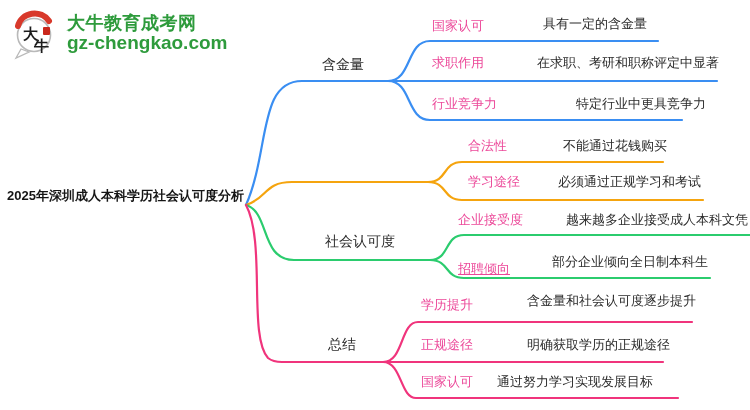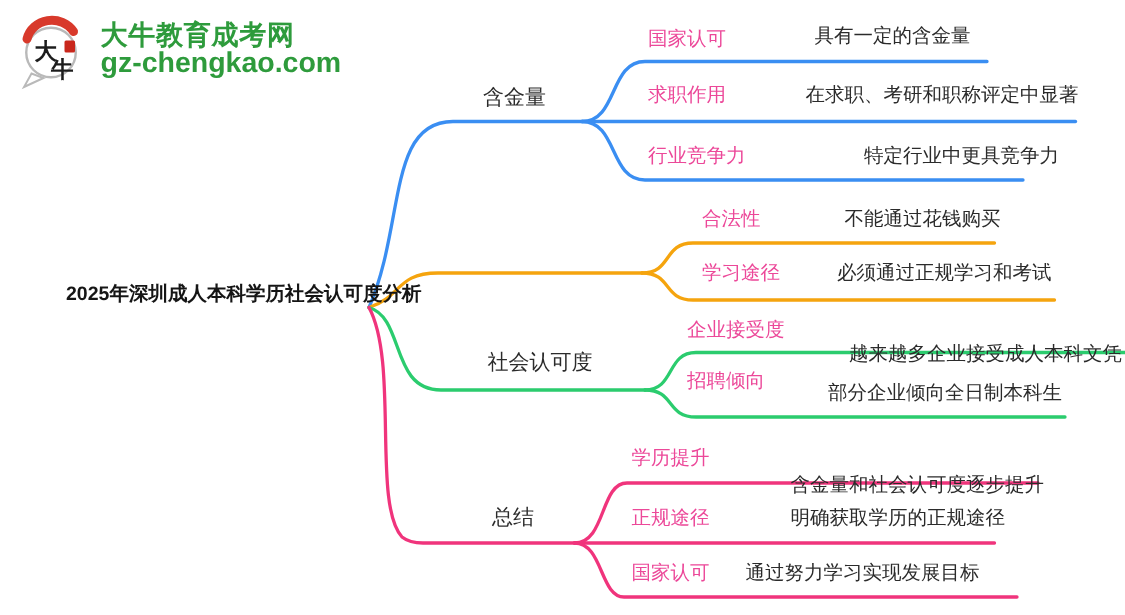--- a/index.html
+++ b/index.html
@@ -7,21 +7,20 @@
     position:relative;width:750px;height:410px;background:#ffffff;
     font-family:"Liberation Sans","DejaVu Sans",sans-serif;
     overflow:hidden;
   }
   #wires{position:absolute;left:0;top:0;width:750px;height:410px;}
   #wires path{fill:none;stroke-width:2.2;stroke-linecap:round;stroke-linejoin:round;}
   .node{position:absolute;white-space:nowrap;color:#222;line-height:17px;}
   .root-label{
     font-size:13px;font-weight:700;color:#151515;width:234px;text-align:right;
     line-height:18px;
-    margin-left:37px;
   }
   .main-label{font-size:14px;font-weight:400;color:#2b2b2b;}
   .sub-label{font-size:13px;color:#ec4899;}
   .detail-label{font-size:13px;color:#2b2b2b;}
   .logo{position:absolute;left:12px;top:8px;display:flex;align-items:flex-start;}
   .logo-text{margin-left:7px;}
   .logo-title{font-size:18px;font-weight:700;color:#2e9b3c;letter-spacing:0.5px;line-height:24px;margin-top:3px;}
   .logo-domain{font-size:19px;font-weight:700;color:#2e9b3c;line-height:16px;}
 </style>
 </head>
@@ -75,25 +74,25 @@
   <div class="node sub-label" style="left:432px;top:95px;">行业竞争力</div>
   <div class="node detail-label" style="left:576px;top:95px;">特定行业中更具竞争力</div>
 
   <div class="node sub-label" style="left:468px;top:137px;">合法性</div>
   <div class="node detail-label" style="left:563px;top:137px;">不能通过花钱购买</div>
   <div class="node sub-label" style="left:468px;top:173px;">学习途径</div>
   <div class="node detail-label" style="left:558px;top:173px;">必须通过正规学习和考试</div>
 
   <div class="node main-label" style="left:325px;top:233px;">社会认可度</div>
   <div class="node sub-label" style="left:458px;top:211px;">企业接受度</div>
-  <div class="node detail-label" style="left:566px;top:211px;margin-top:16px;">越来越多企业接受成人本科文凭</div>
-  <div class="node sub-label" style="left:458px;top:245px;">招聘倾向</div>
+  <div class="node detail-label" style="left:566px;top:211px;">越来越多企业接受成人本科文凭</div>
+  <div class="node sub-label" style="left:458px;top:260px;text-decoration:underline;">招聘倾向</div>
   <div class="node detail-label" style="left:552px;top:253px;">部分企业倾向全日制本科生</div>
 
   <div class="node main-label" style="left:328px;top:336px;">总结</div>
   <div class="node sub-label" style="left:421px;top:296px;">学历提升</div>
-  <div class="node detail-label" style="left:527px;top:314px;">含金量和社会认可度逐步提升</div>
+  <div class="node detail-label" style="left:527px;top:292px;">含金量和社会认可度逐步提升</div>
   <div class="node sub-label" style="left:421px;top:336px;">正规途径</div>
   <div class="node detail-label" style="left:527px;top:336px;">明确获取学历的正规途径</div>
   <div class="node sub-label" style="left:421px;top:373px;">国家认可</div>
   <div class="node detail-label" style="left:497px;top:373px;text-align:center;">通过努力学习实现发展目标</div>
 
 </div>
 
 </body></html>

